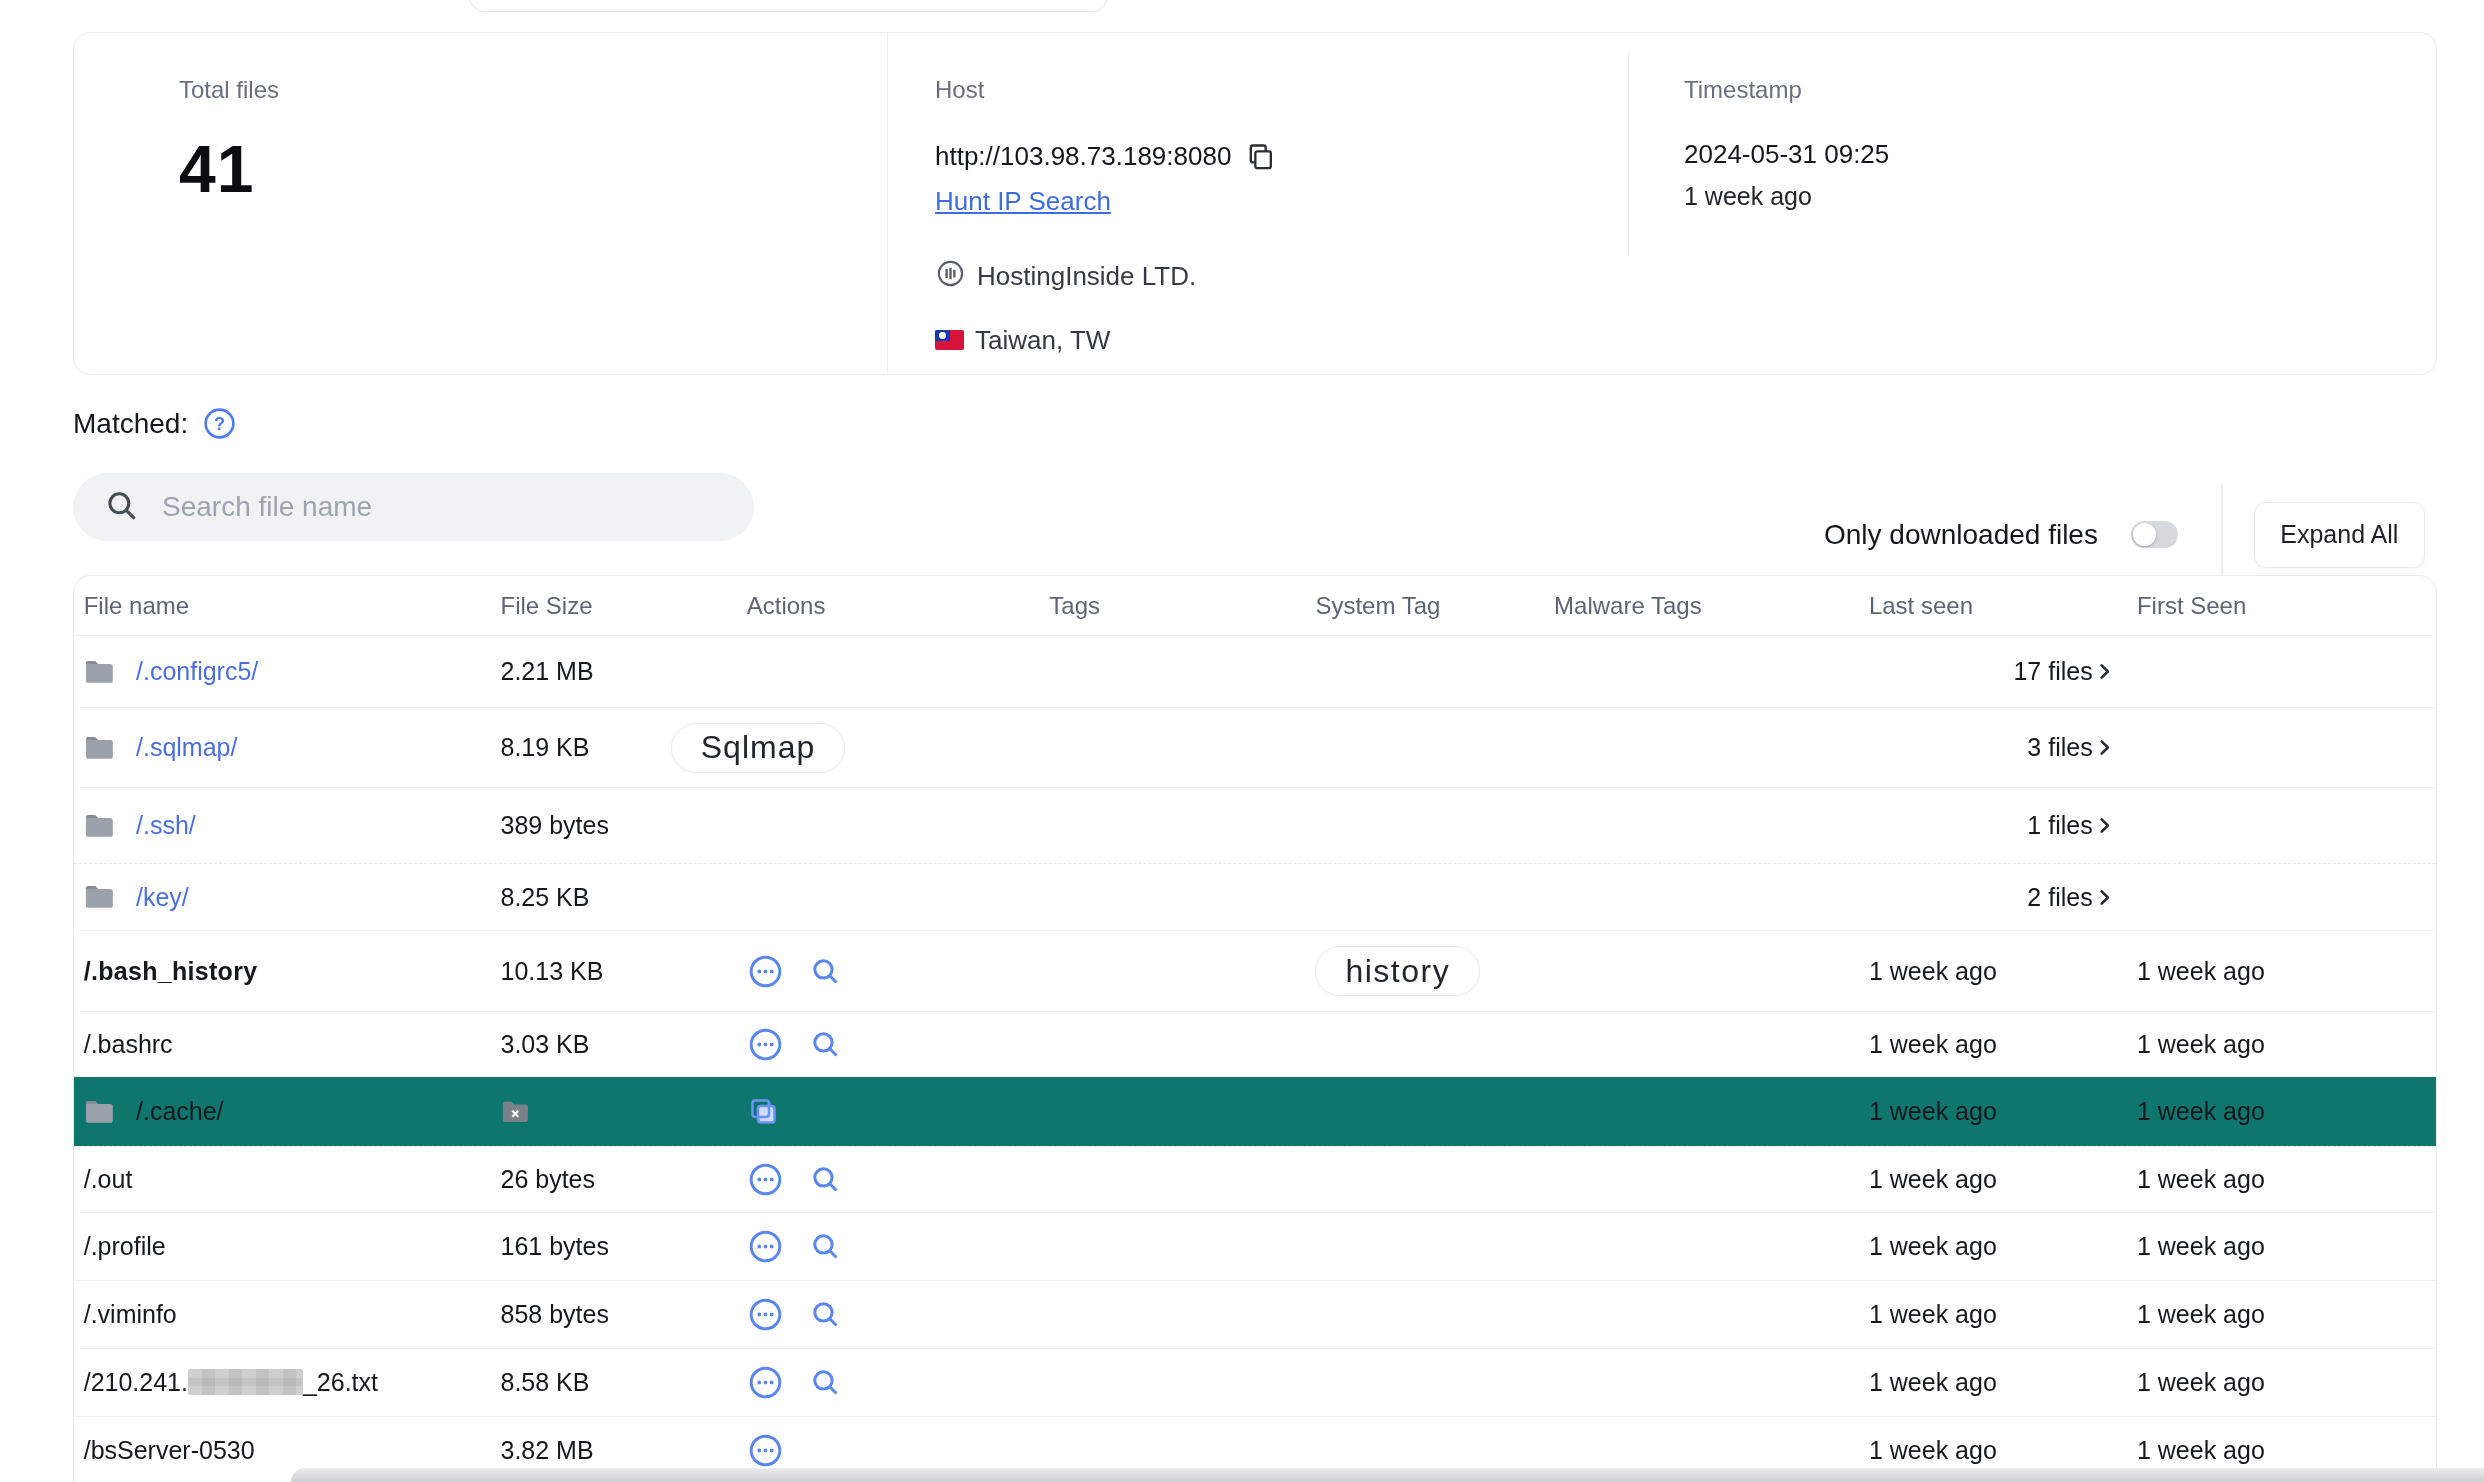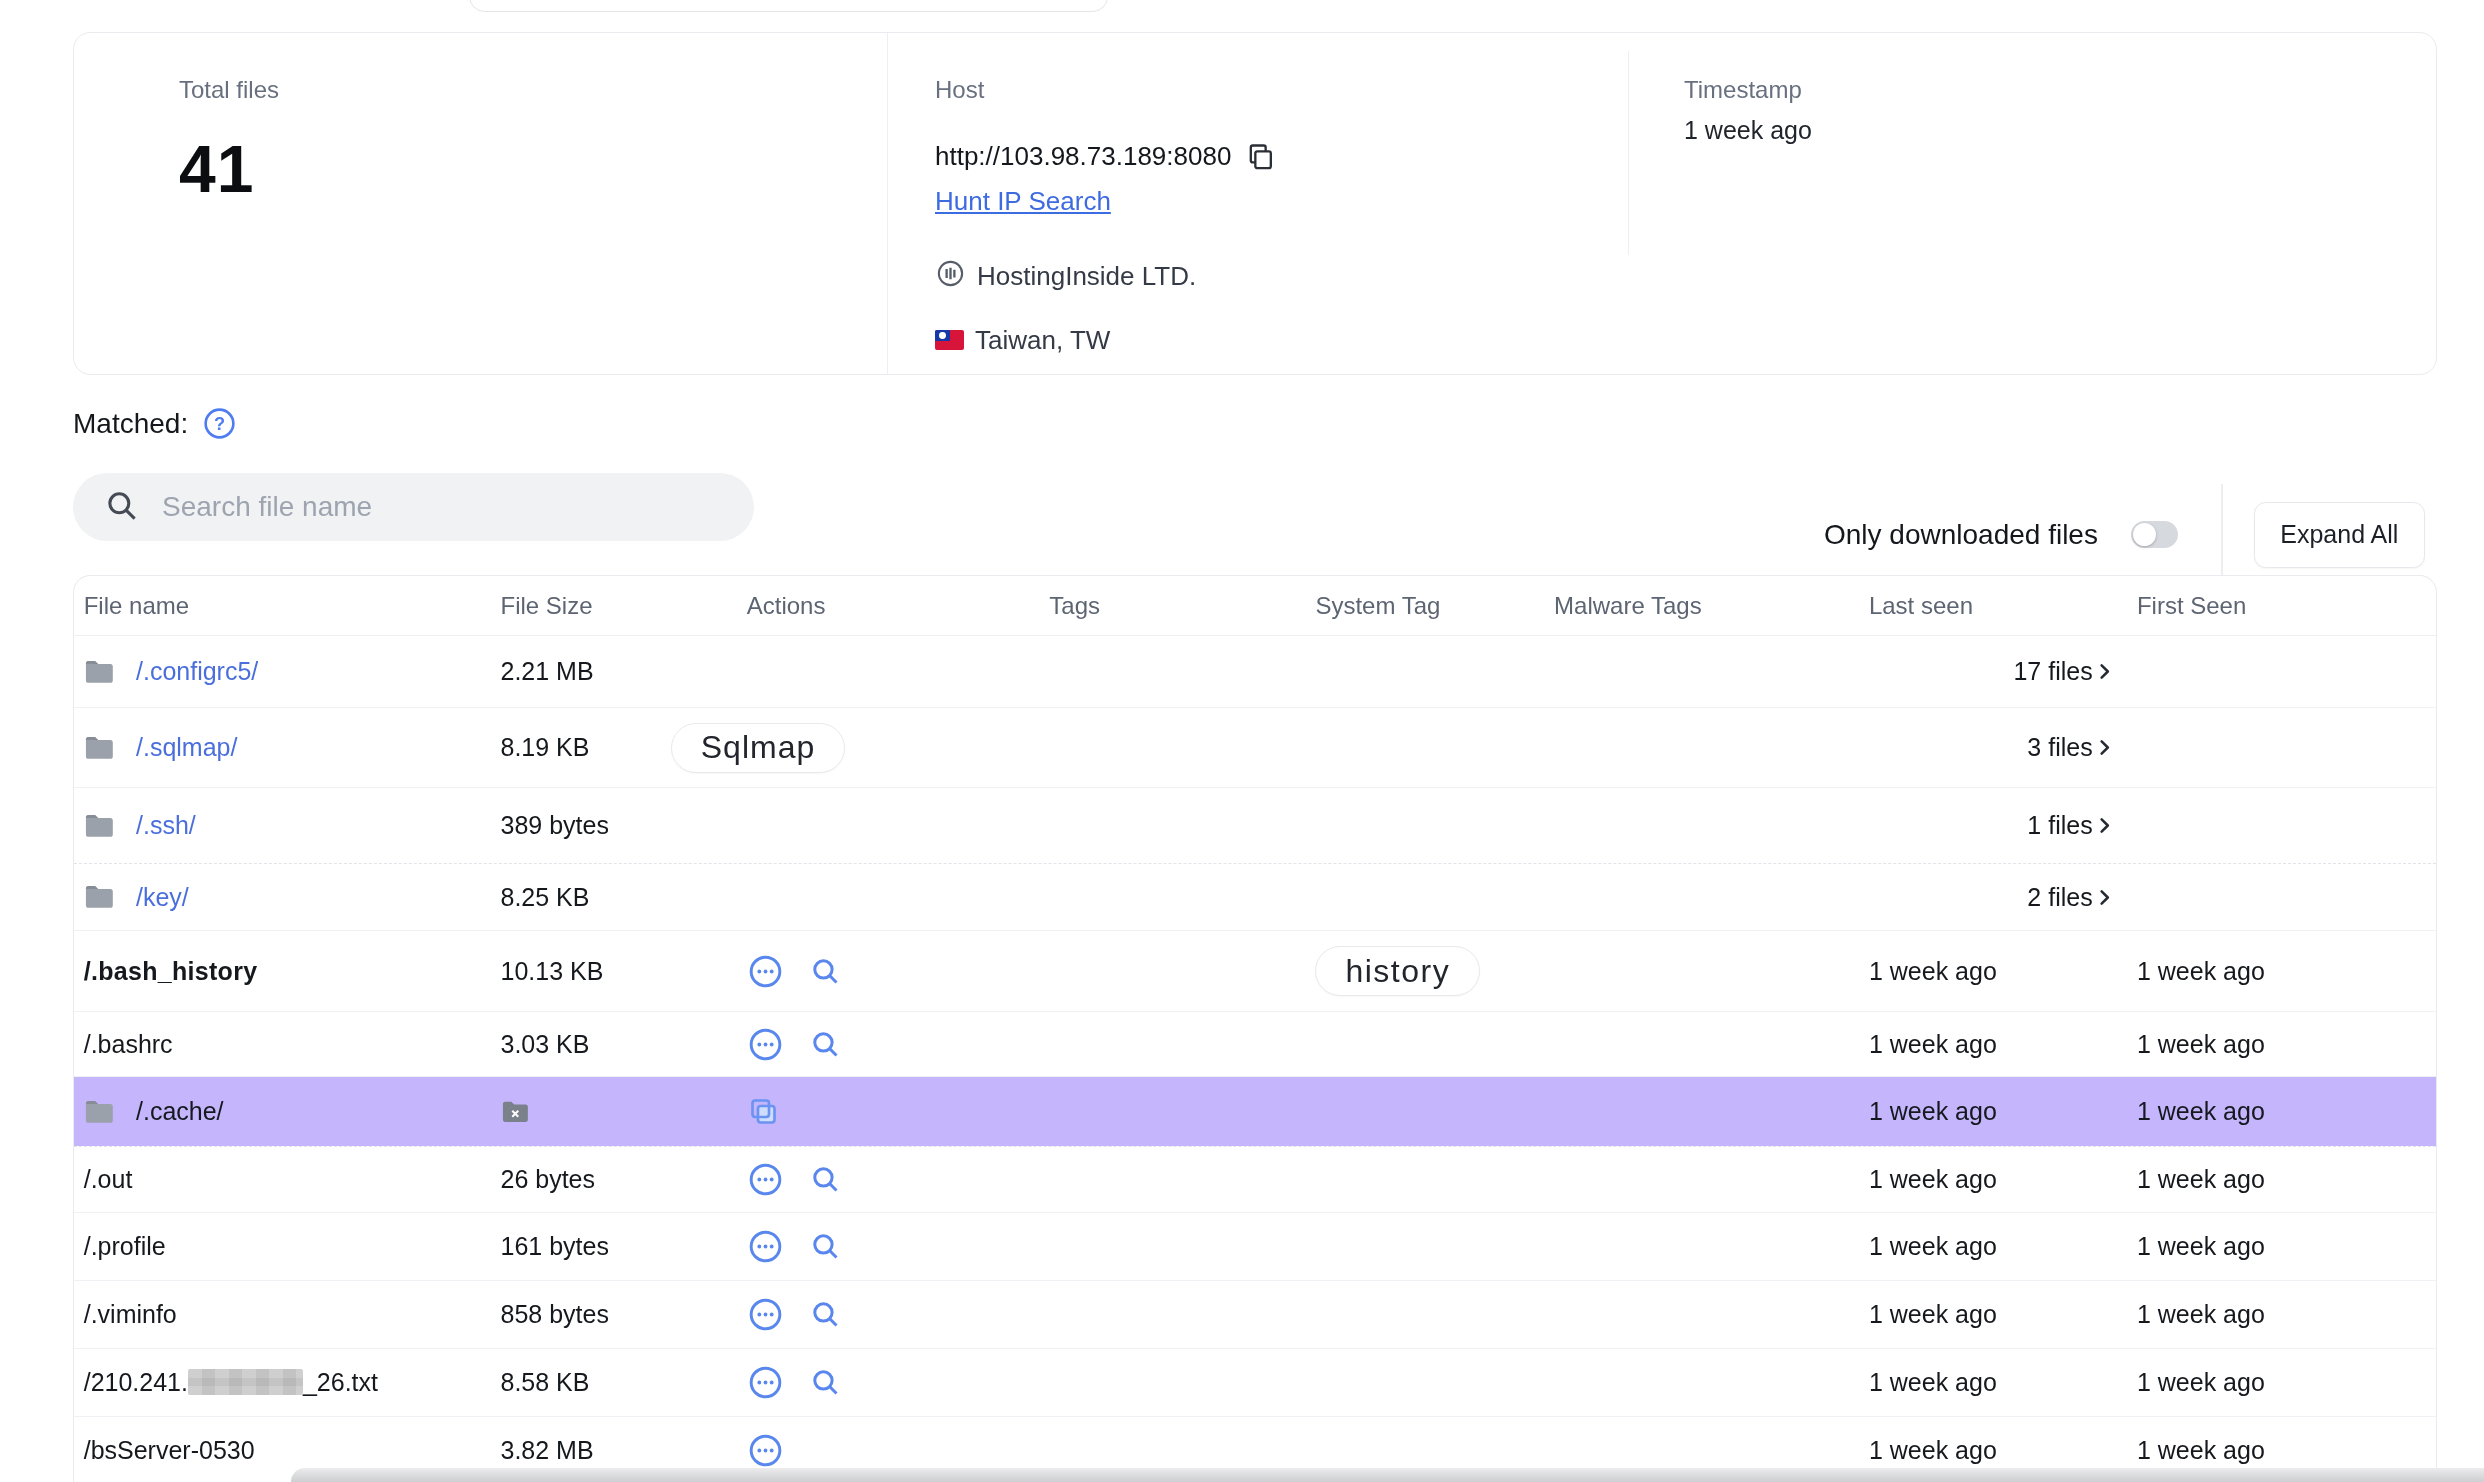--- a/index.html
+++ b/index.html
@@ -57,21 +57,21 @@
 
   
   .files-table { position:absolute; left:73px; top:575px; width:2364px; height:932px;
                  border:1.9px solid #e9ebee; border-radius:17.5px 17.5px 0 0; border-bottom:none;
                  background:#fff; overflow:hidden; }
   .thead { display:flex; align-items:center; height:60px; border-bottom:1.9px solid #edeff2;
            font-size:24px; color:#5d6573; }
   .trow { display:flex; align-items:center; font-size:25px; color:#15181d; border-top:1.9px solid #eff1f4; }
   .trow.first { border-top:none; }
   .trow.dashed { border-top:1.9px dashed #e2e4e9; }
-  .trow.hl { background:#c4b5fd; }
+  .trow.hl { background:#0f766e; }
   .c-name    { width:417px; padding-left:9.7px; display:flex; align-items:center; gap:21.3px; }
   .c-size    { width:180px; padding-left:9.7px; display:flex; align-items:center; }
   .c-actions { width:369px; display:flex; align-items:center; }
   .c-tags    { width:272px; padding-left:9.7px; }
   .c-system  { width:233px; padding-left:3.9px; }
   .c-malware { width:315px; padding-left:9.7px; }
   .c-last    { width:272px; padding-left:9.7px; display:flex; align-items:center; }
   .c-first   { width:305px; padding-left:5.8px; }
   .thead .c-actions { padding-left:76px; }
   .name-link { color:#4a6fdd; cursor:pointer; }
@@ -124,20 +124,21 @@
       </span>
       <span>HostingInside LTD.</span>
     </div>
     <div class="host-meta" style="margin-top:29px">
       <span class="flag-tw"></span>
       <span>Taiwan, TW</span>
     </div>
   </div>
   <div class="sum-col sum-col3">
     <div class="sum-label">Timestamp</div>
+    <div class="ts-datetime">2024-05-31 09:25</div>
     <div class="ts-relative">1 week ago</div>
   </div>
 </div>
 
 <div class="matched-row">
   <span class="matched-label">Matched:</span>
   <span class="act-btn">
     <svg width="35" height="35" viewBox="0 0 24 24" fill="none">
       <circle cx="12" cy="12" r="9.5" stroke="#4f7cf0" stroke-width="1.8"></circle>
       <text x="12" y="16.4" text-anchor="middle" font-size="12.5" font-weight="700" fill="#4f7cf0" font-family="Liberation Sans, sans-serif">?</text>

